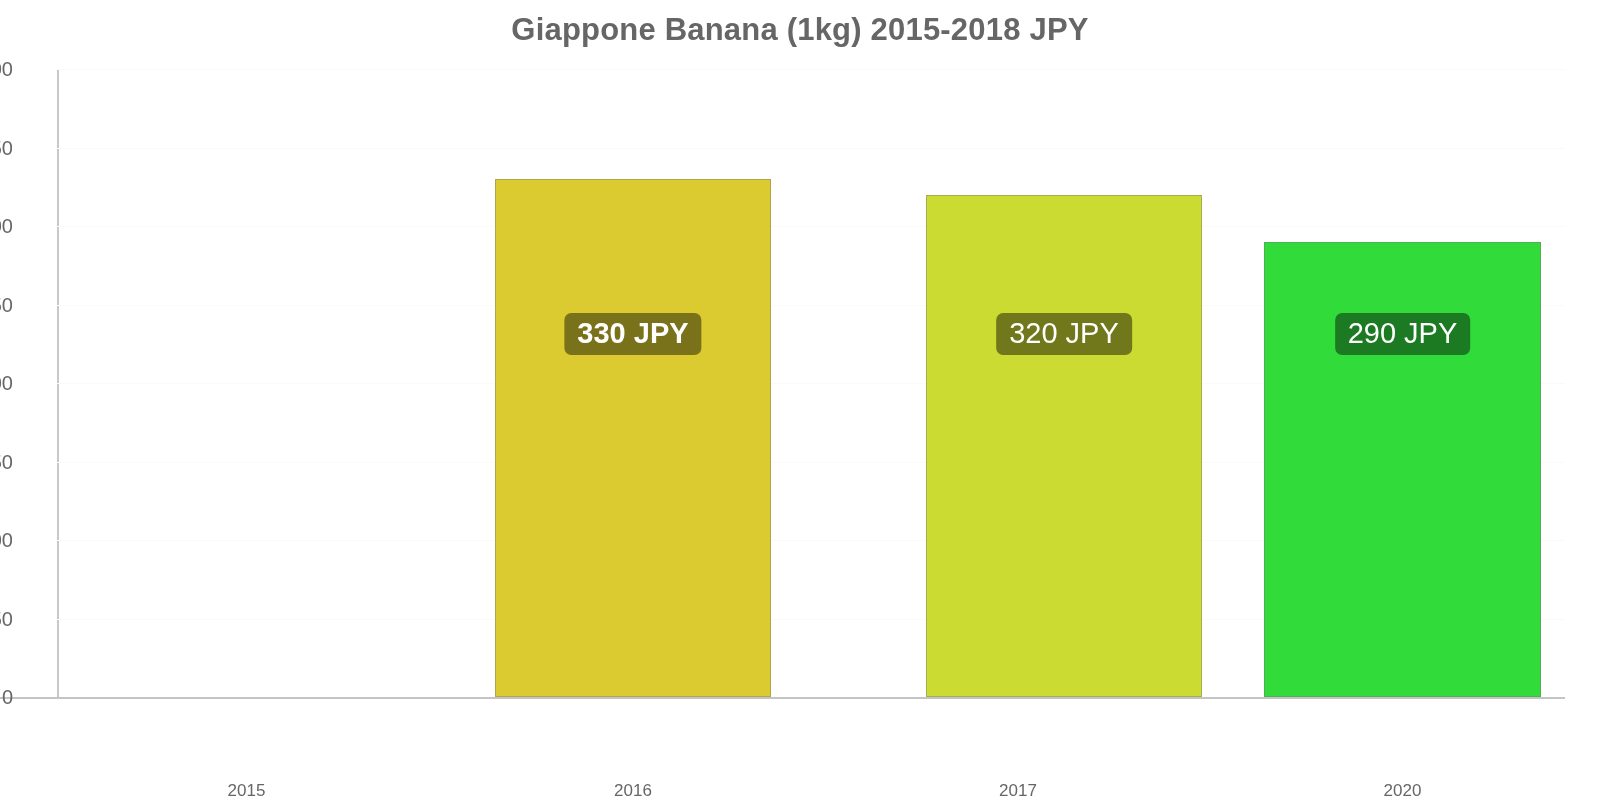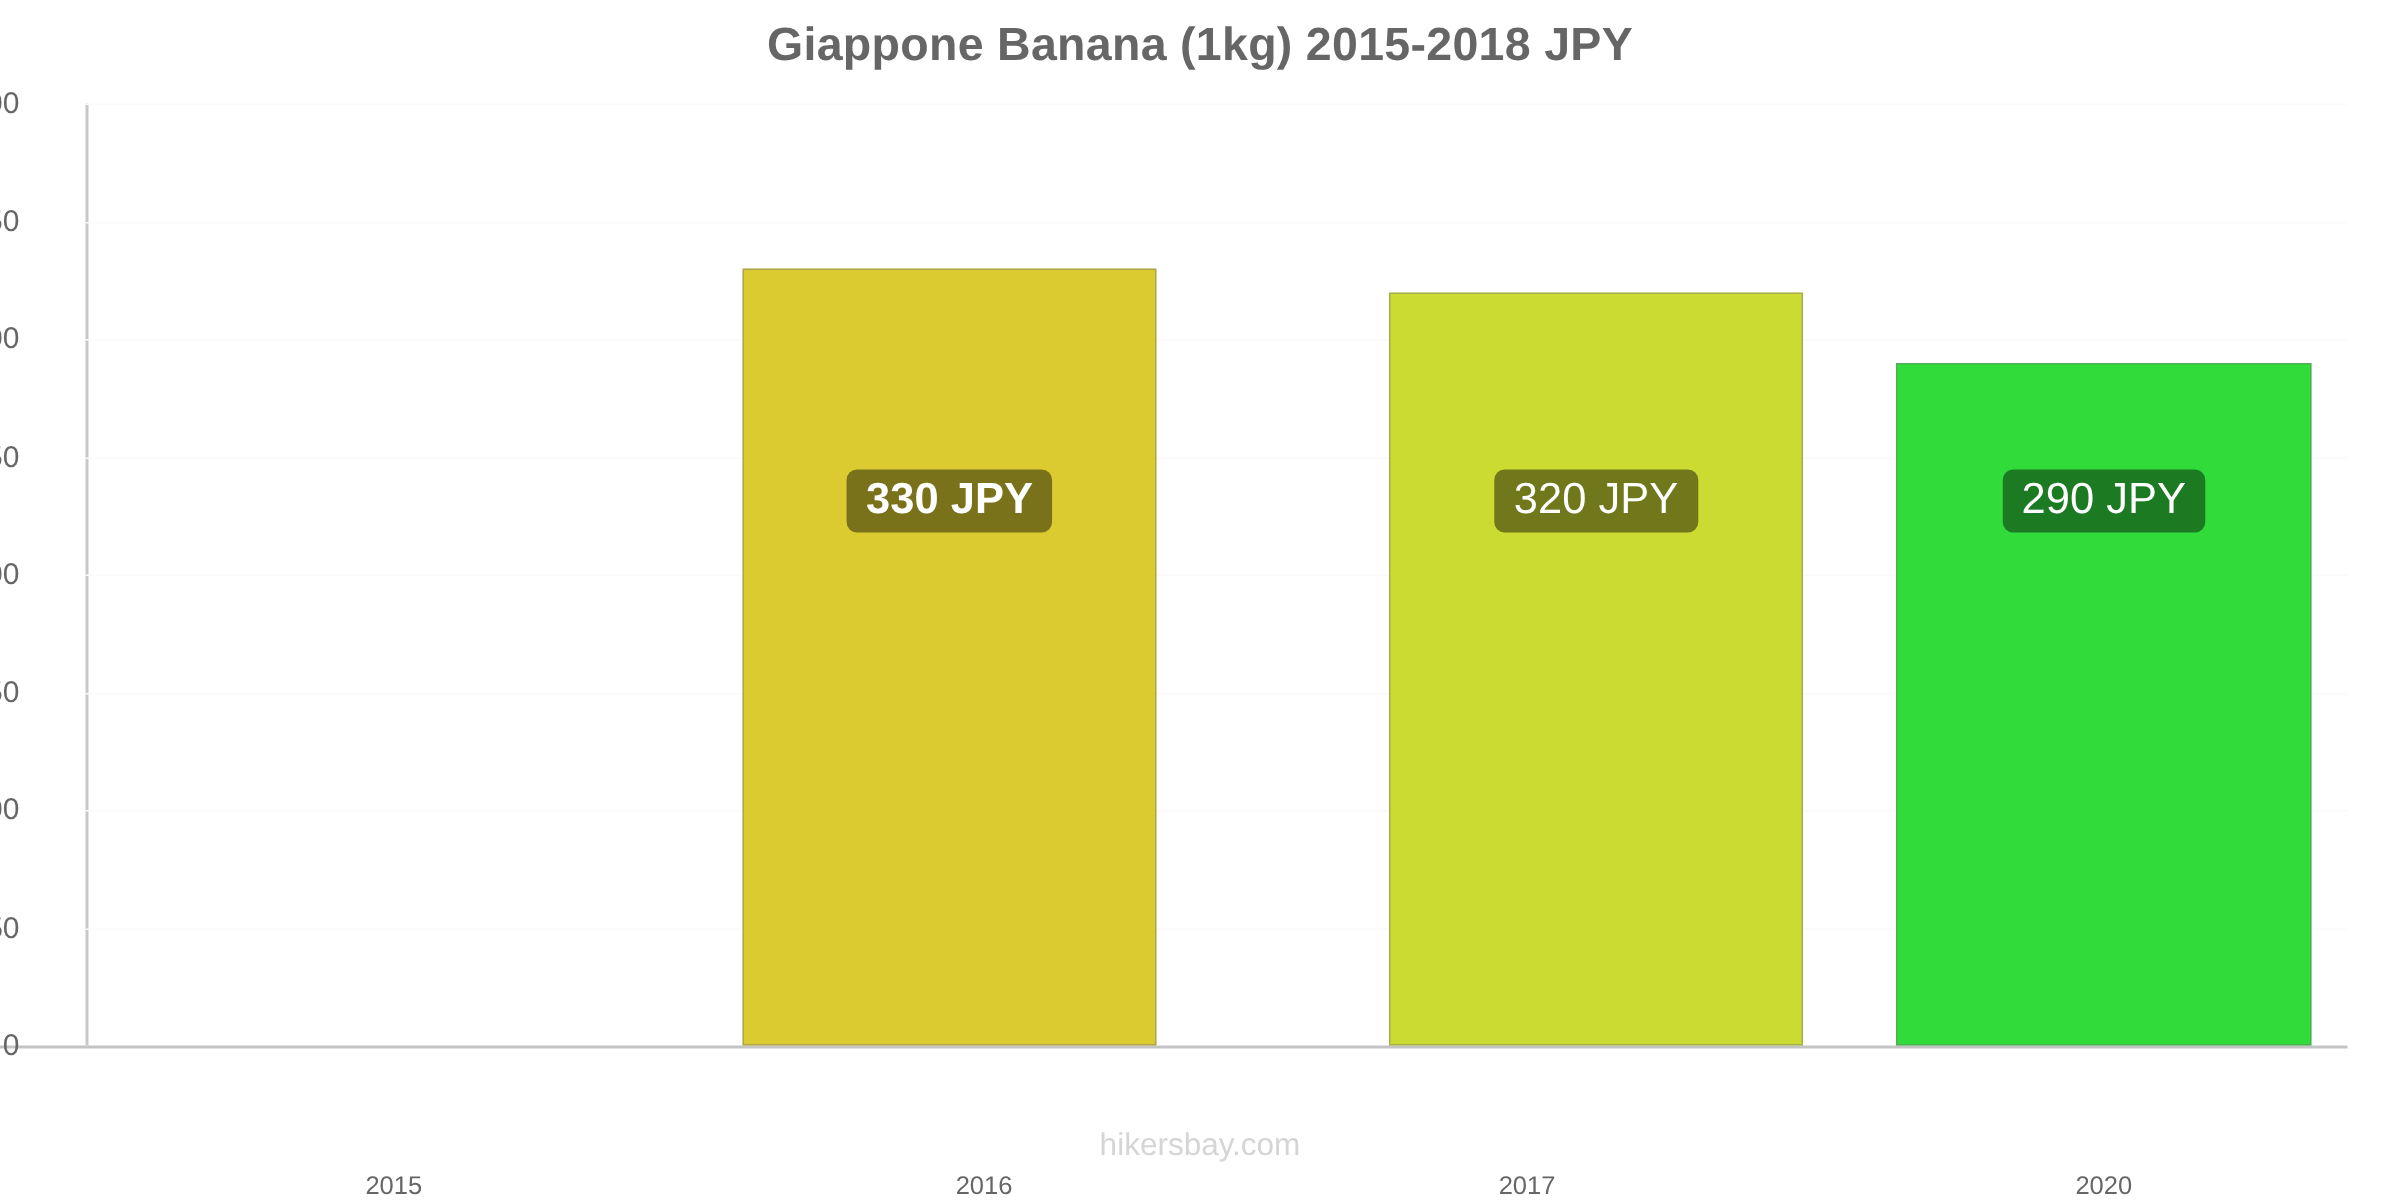--- a/index.html
+++ b/index.html
@@ -146,29 +146,28 @@
       <div class="gridline" style="top: 314px;"></div>
       <div class="ytick" style="top: 314px;">200</div>
       <div class="gridline" style="top: 235.5px;"></div>
       <div class="ytick" style="top: 235.5px;">250</div>
       <div class="gridline" style="top: 157px;"></div>
       <div class="ytick" style="top: 157px;">300</div>
       <div class="gridline" style="top: 78.5px;"></div>
       <div class="ytick" style="top: 78.5px;">350</div>
       <div class="gridline" style="top: 0px;"></div>
       <div class="ytick" style="top: 0px;">400</div>
-      <div class="xtick" style="left: 189.5px; margin-left: 16px;">2015</div>
+      <div class="xtick" style="left: 189.5px;">2015</div>
       <div class="bar" style="left: 438px; width: 276px; height: 518.1px; background: rgb(219, 203, 49);">
         <div class="bar-label" style="background: rgb(122, 113, 27); top: 133.1px; font-weight: bold;">330 JPY</div>
       </div>
-      <div class="xtick" style="left: 576px; margin-left: 23px;">2016</div>
+      <div class="xtick" style="left: 576px;">2016</div>
       <div class="bar" style="left: 869px; width: 276px; height: 502.4px; background: rgb(203, 219, 49);">
         <div class="bar-label" style="background: rgb(113, 120, 27); top: 117.4px;">320 JPY</div>
       </div>
       <div class="xtick" style="left: 961px;">2017</div>
       <div class="bar" style="left: 1207px; width: 277px; height: 455.3px; background: rgb(49, 219, 58);">
         <div class="bar-label" style="background: rgb(27, 122, 34); top: 70.3px;">290 JPY</div>
       </div>
       <div class="xtick" style="left: 1345.5px;">2020</div>
     </div>
 
-  <div class="footer">hikersbay.com</div>
 </div>
 
 </body></html>

